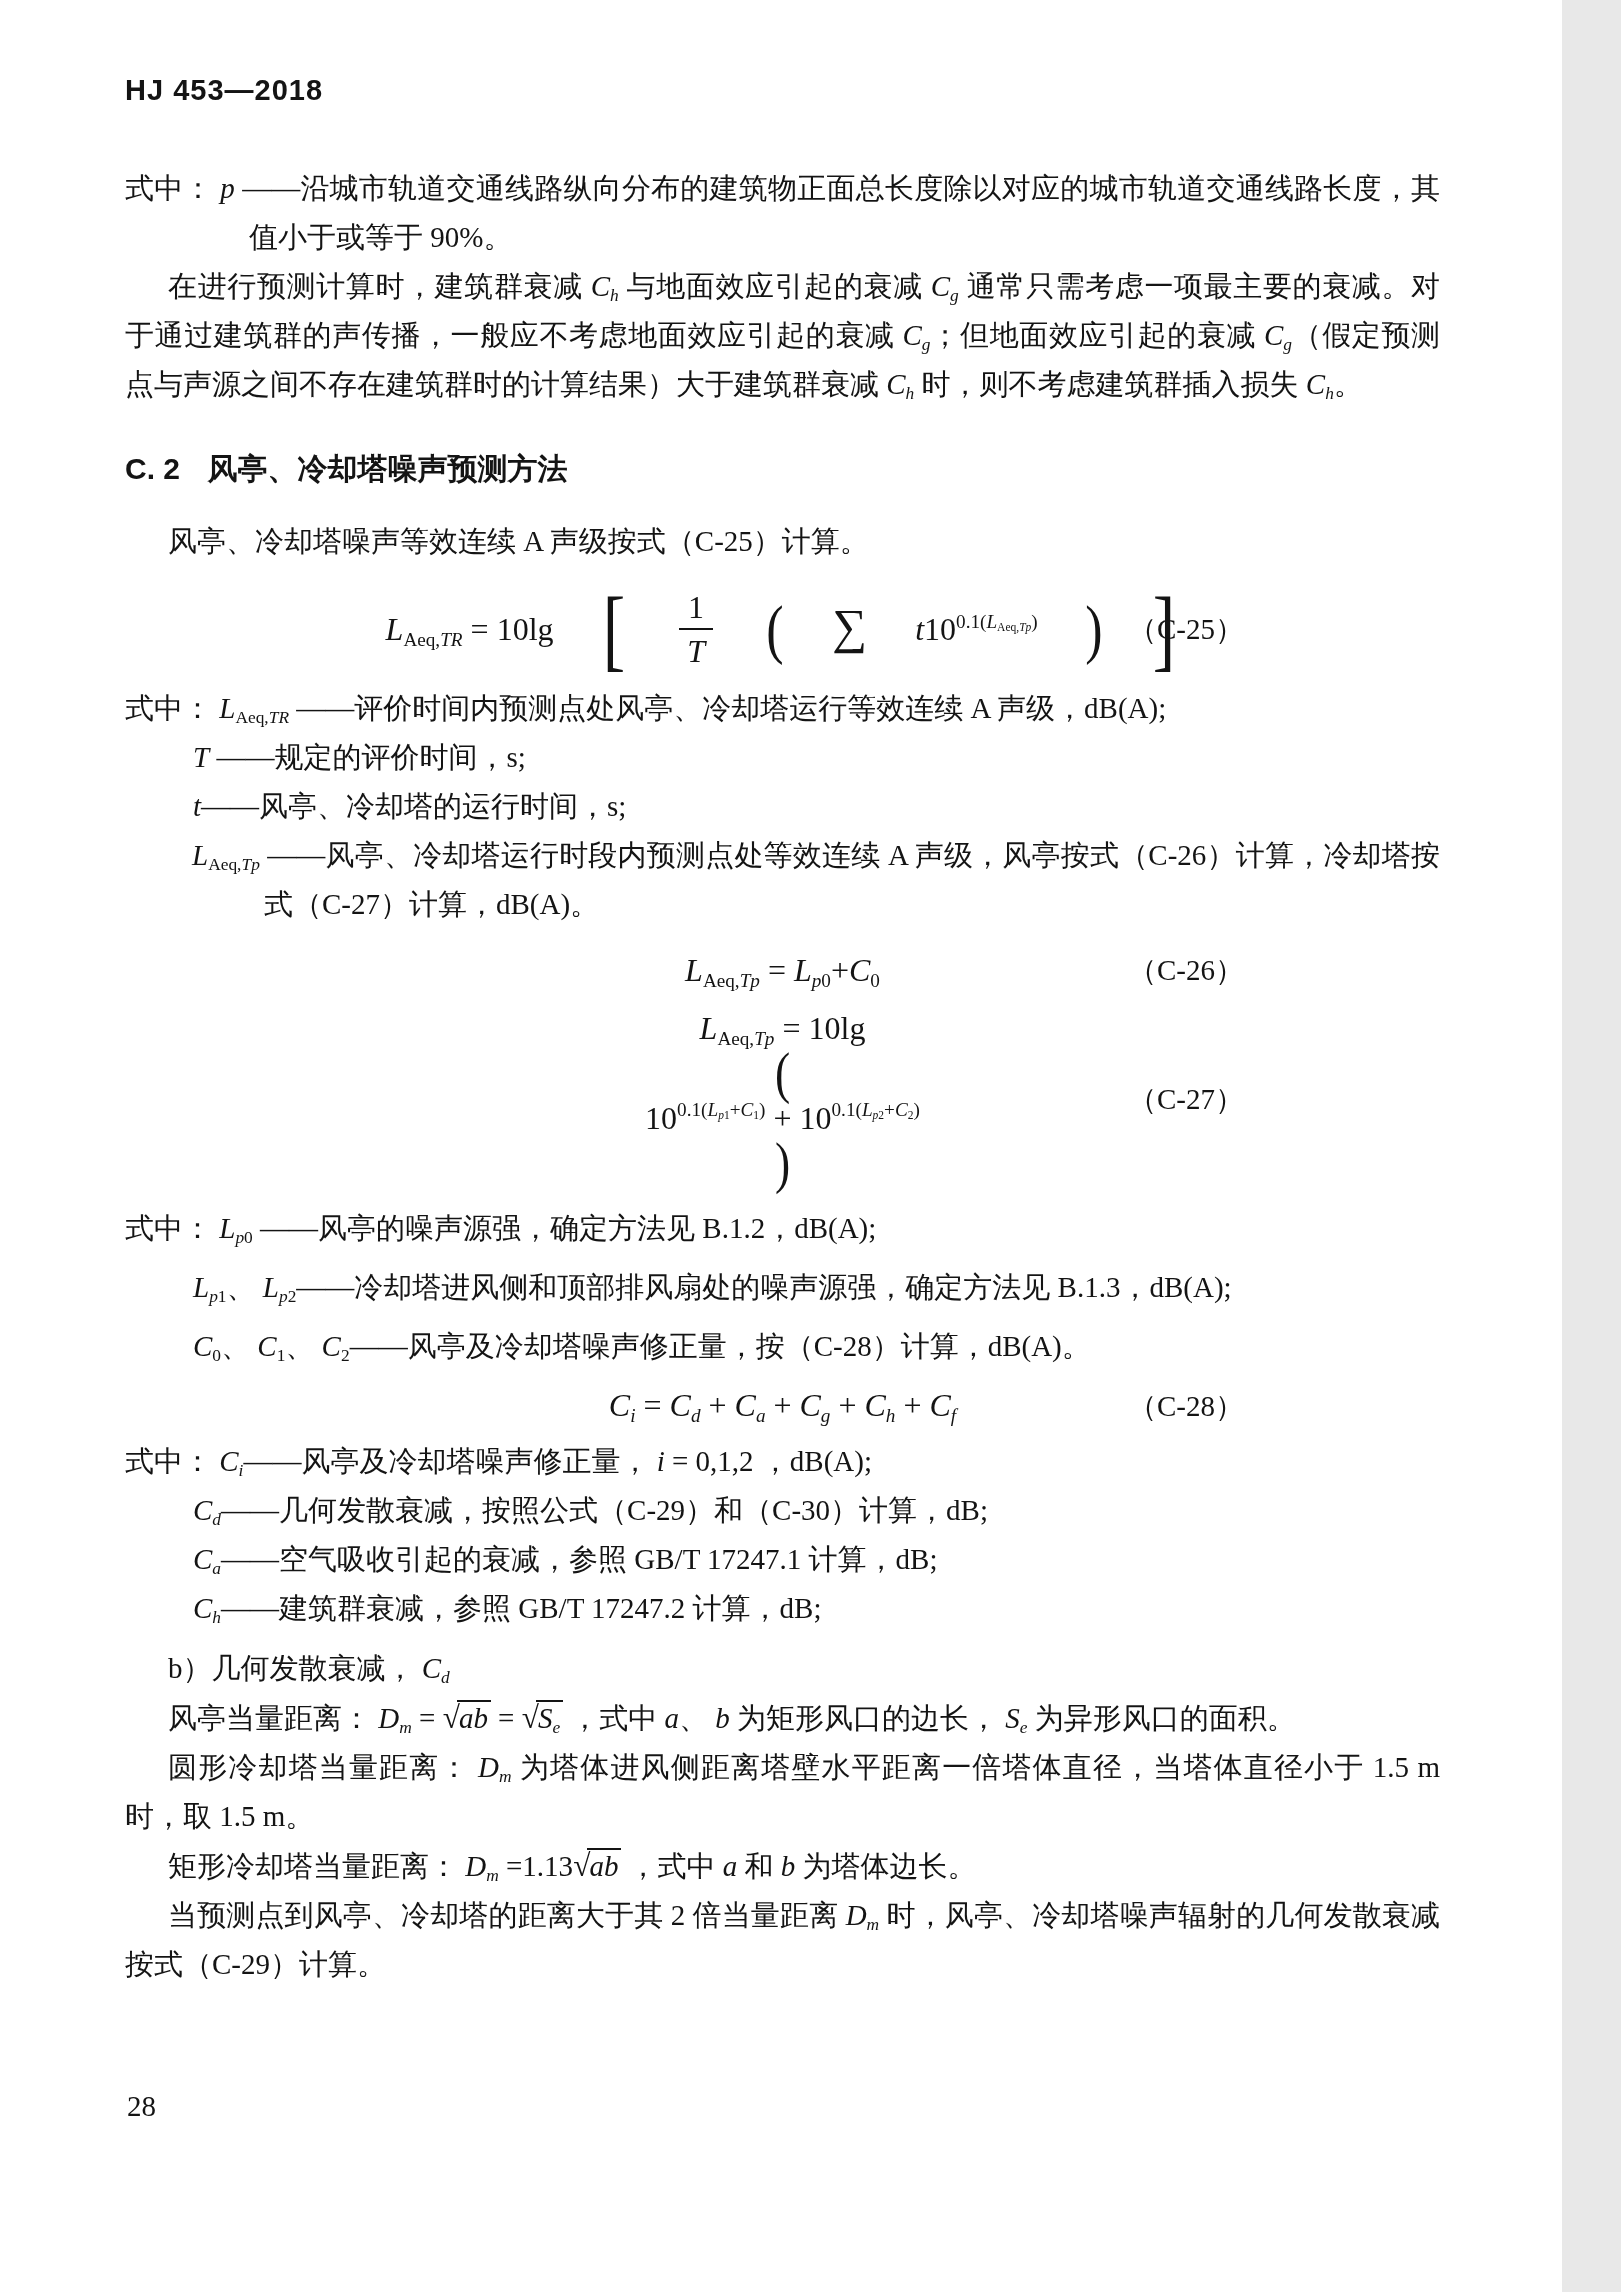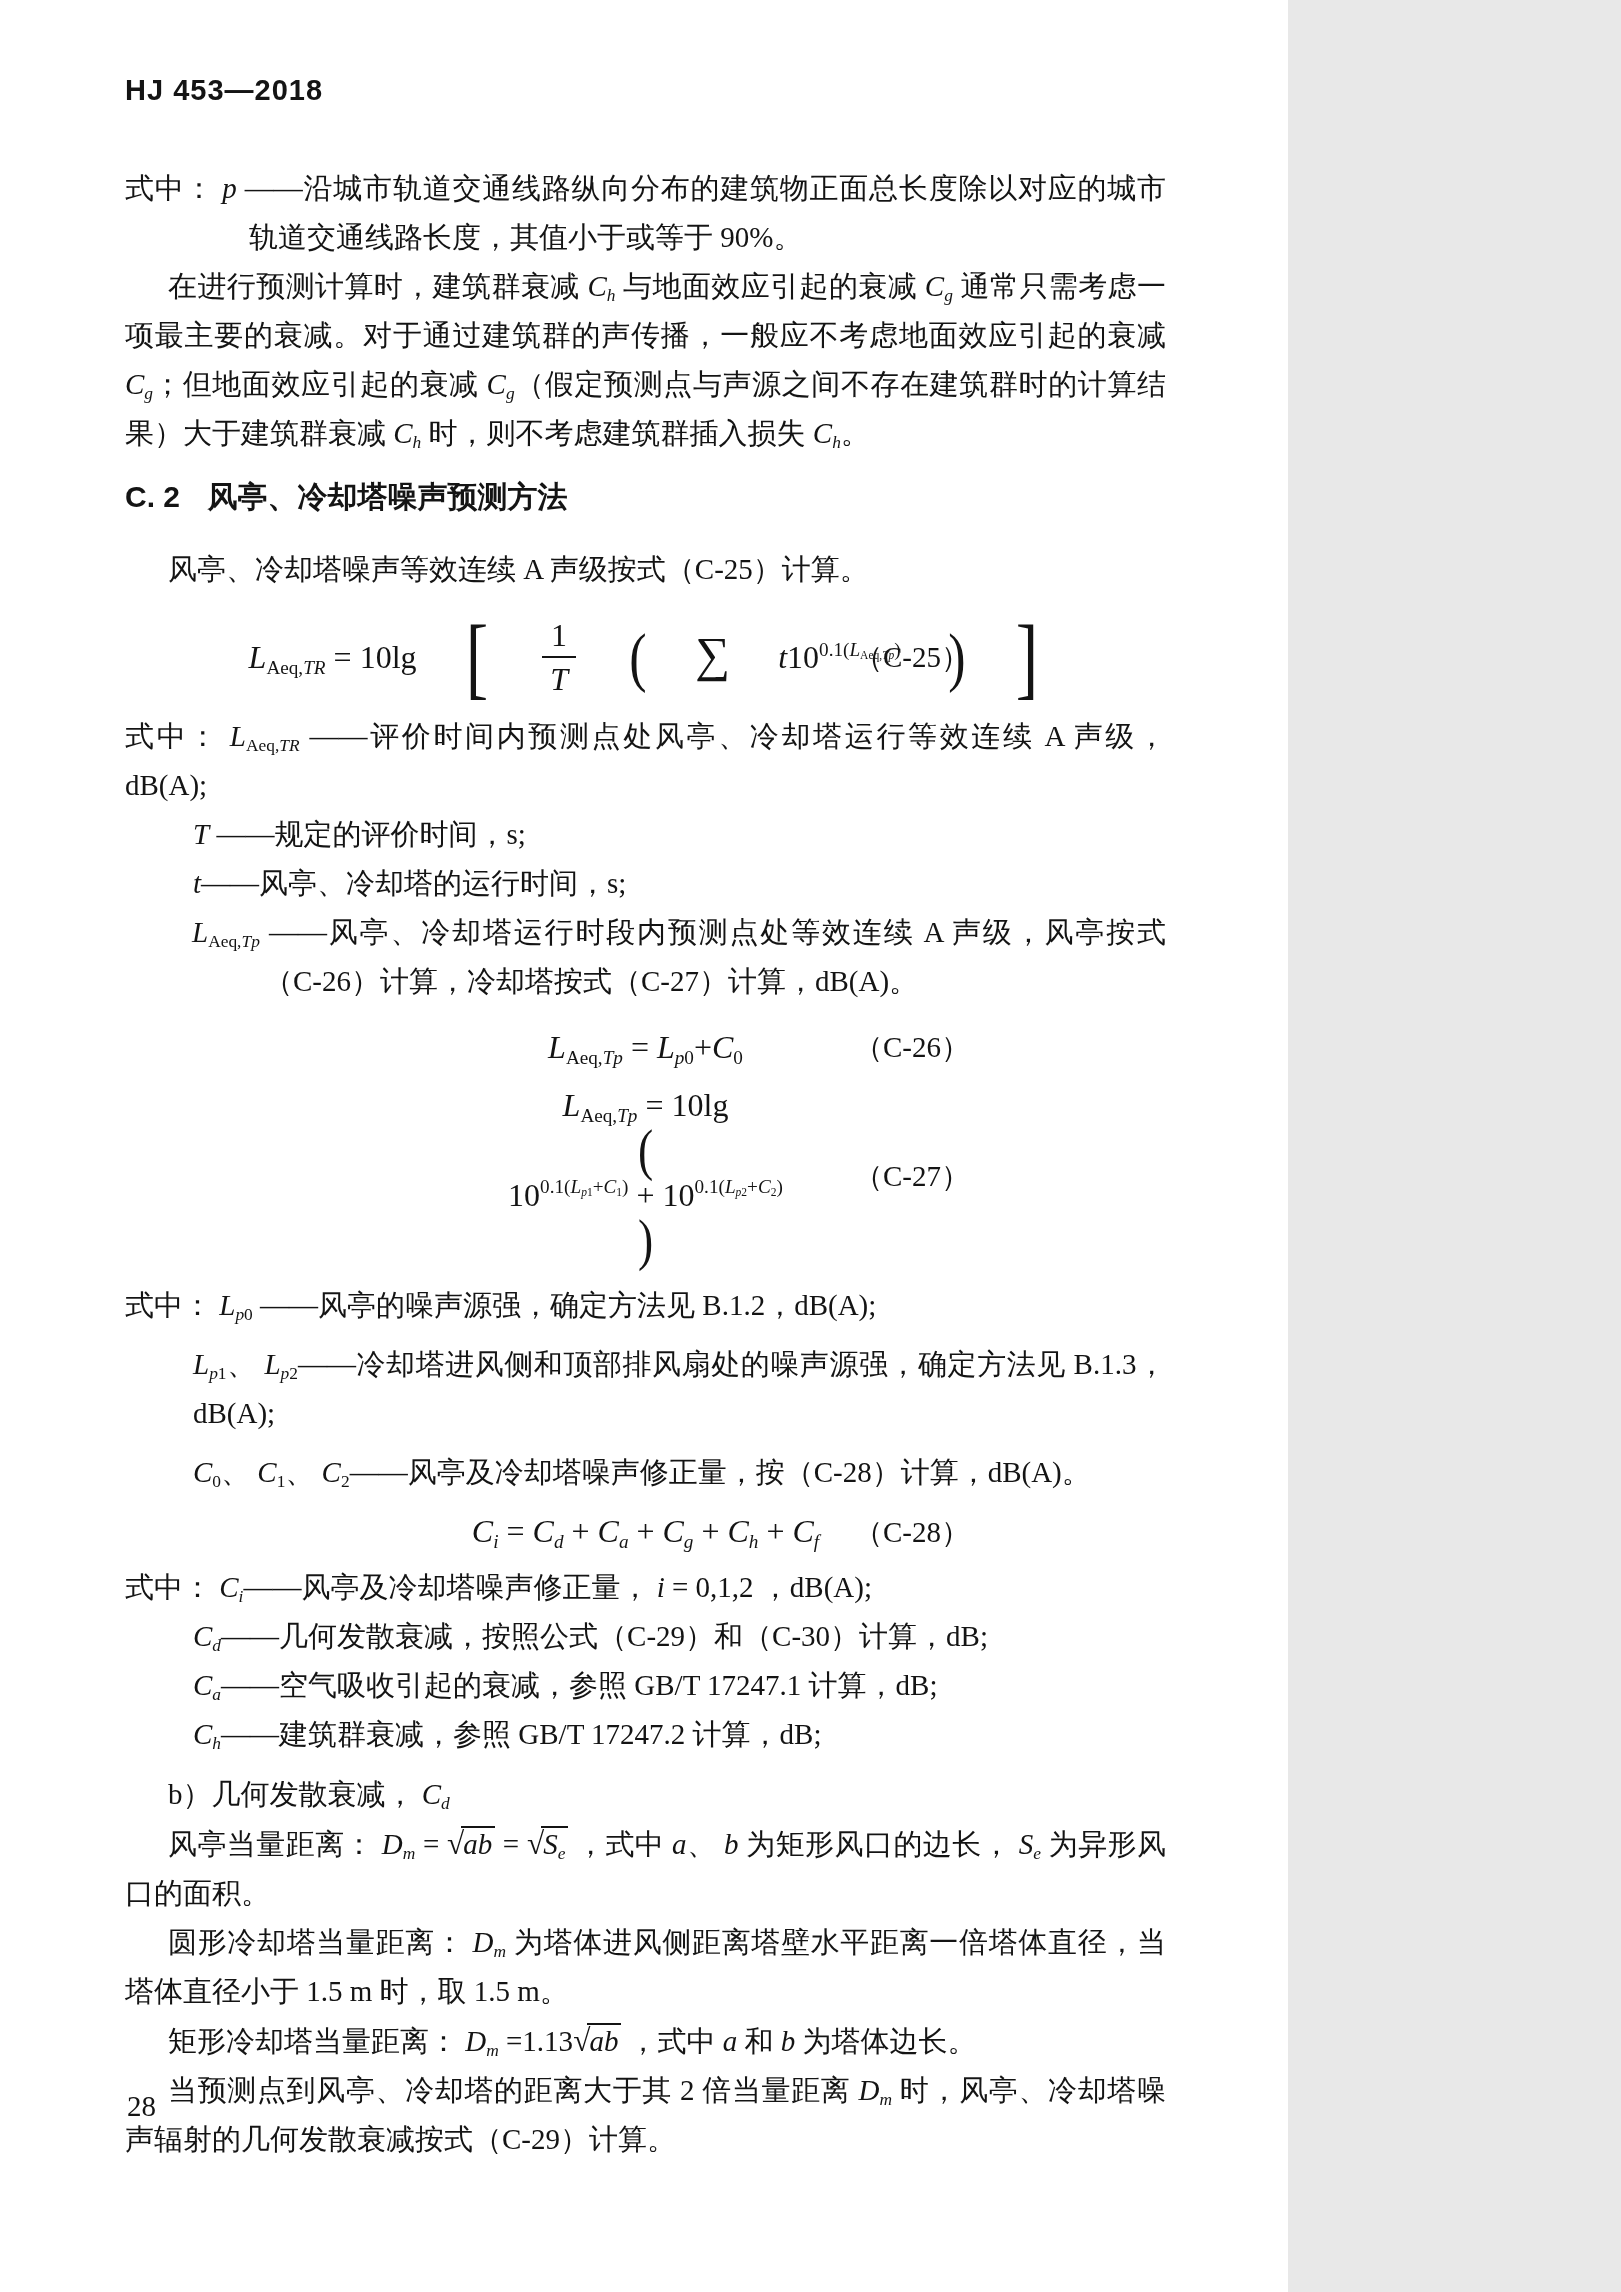--- a/index.html
+++ b/index.html
@@ -1,30 +1,30 @@
 <!DOCTYPE html>
 <html><head>
 <meta charset="utf-8">
 <style>
   html,body{margin:0;padding:0;background:#e8e8e8;}
   .page{
-    width:1288px;height:2293px;position:relative;background:#ffffff;
+    width:1562px;height:2293px;position:relative;background:#ffffff;
     box-sizing:border-box;padding:74px 122px 0 125px;
     font-family:"Liberation Serif",serif;color:#141414;
     overflow:hidden;
   }
   .doc-header{
     font-family:"Liberation Sans",sans-serif;font-weight:700;
     font-size:29px;letter-spacing:1px;
   }
   .p{font-size:29px;line-height:49px;text-align:justify;}
   .indent{text-indent:43px;}
   .hang{padding-left:124px;text-indent:-124px;}
   .sec-heading{
-    margin-top:19px;margin-bottom:27.4px;
+    margin-top:40px;margin-bottom:27.4px;
     font-family:"Liberation Sans",sans-serif;font-weight:700;font-size:30px;
     display:flex;align-items:baseline;
   }
   .sec-heading .sec-label{margin-right:27.4px;}
   .sub-item{font-size:29px;line-height:49px;padding-left:43px;}
   
   .feq{position:relative;display:flex;align-items:center;justify-content:center;
        font-size:32px;line-height:1.2;}
   .eqnum{position:absolute;right:196px;top:50%;transform:translateY(-50%);
          font-size:29px;white-space:nowrap;}

